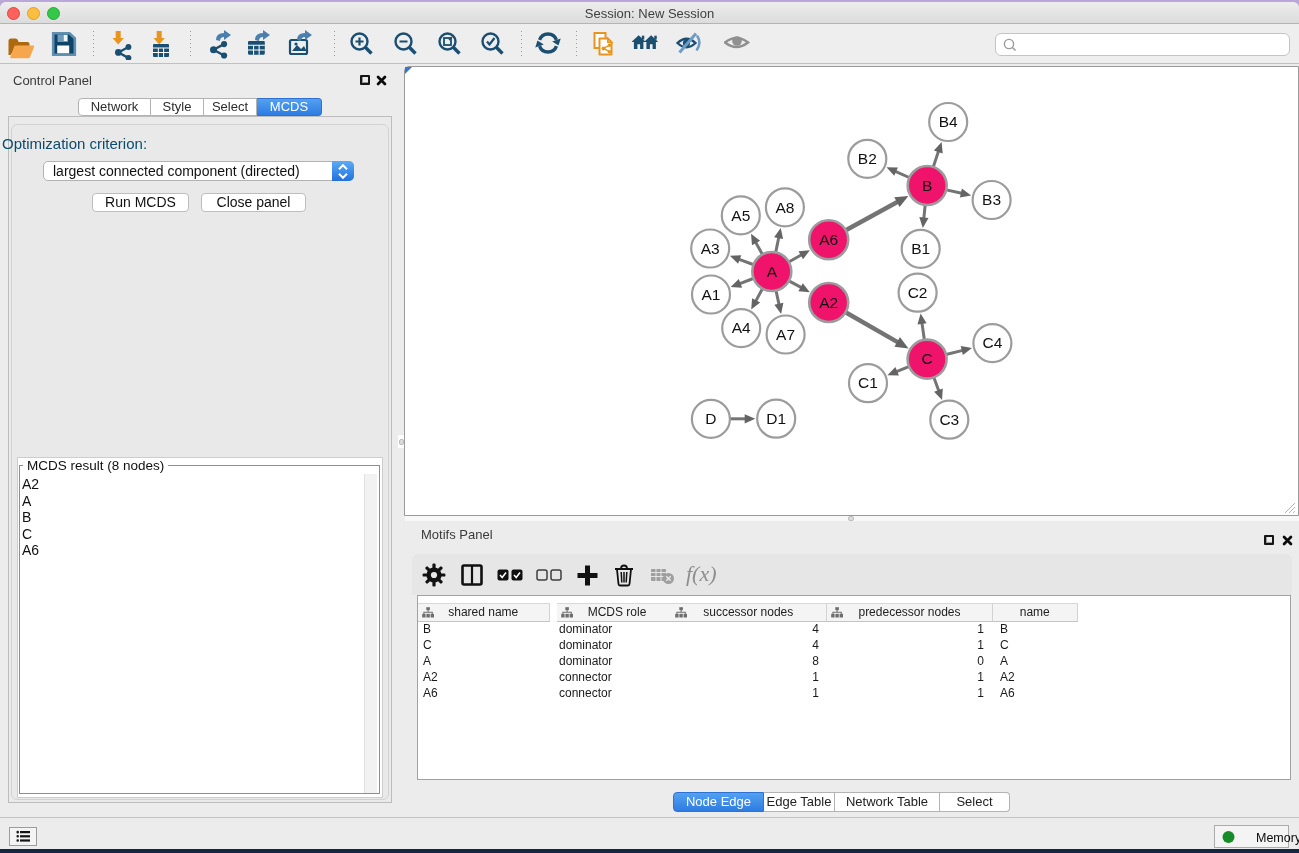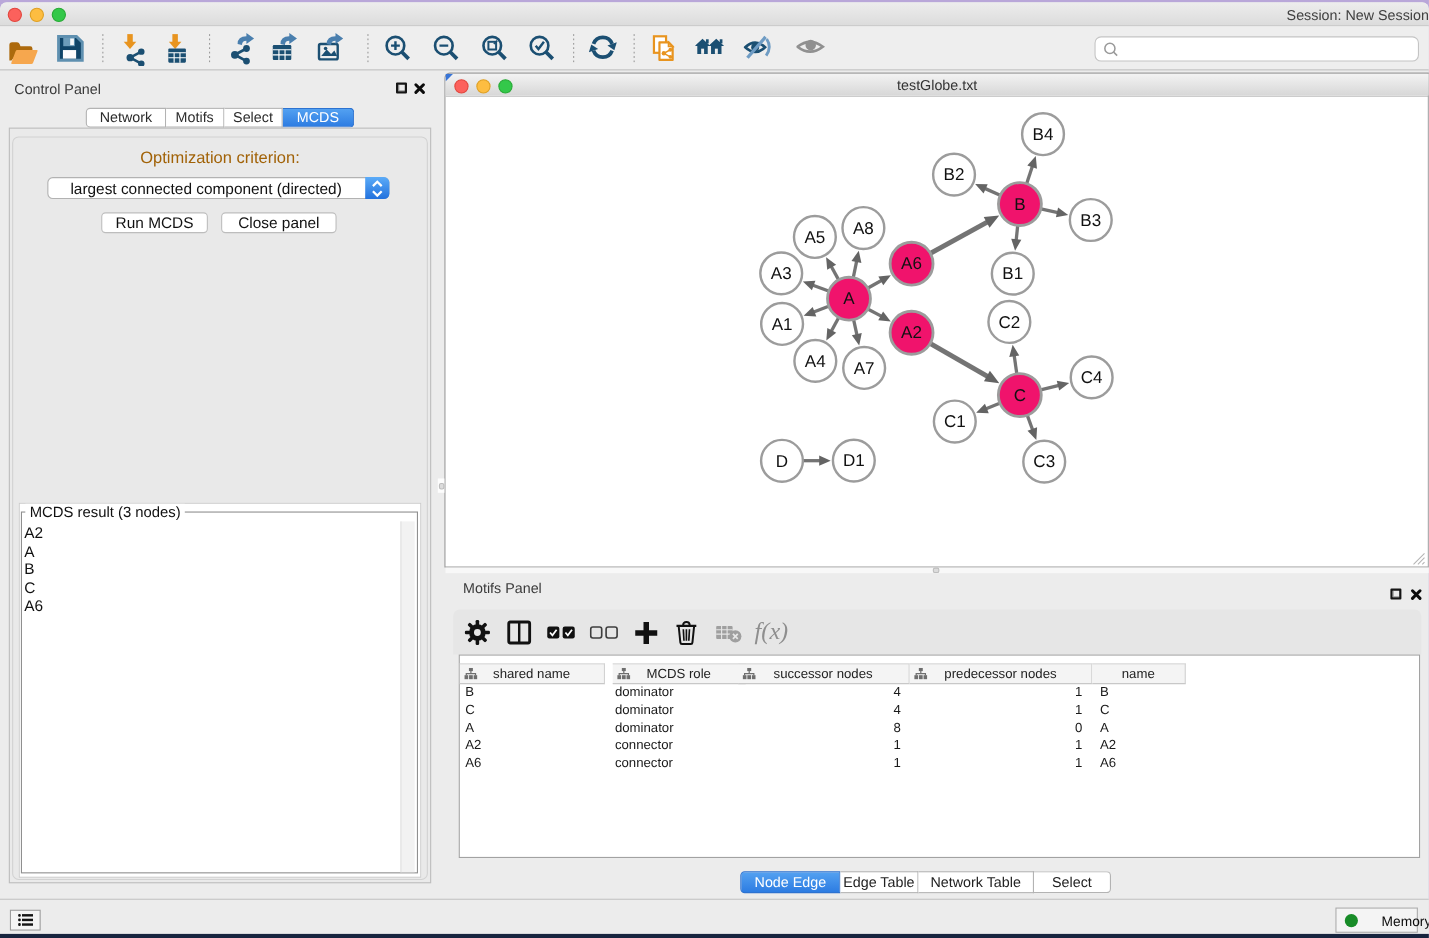--- a/index.html
+++ b/index.html
@@ -5,36 +5,36 @@
 * { margin:0; padding:0; box-sizing:border-box; }
 html,body { width:1299px; height:853px; overflow:hidden; }
 body { font-family:"Liberation Sans", sans-serif; background:#b9a7d9; position:relative; }
 .abs { position:absolute; }
 #win { position:absolute; left:0; top:2px; width:1299px; height:847px; background:#ececec; border-radius:6px 6px 0 0; overflow:hidden; }
 #titlebar { position:absolute; left:0; top:0; width:1299px; height:22px; background:linear-gradient(#ededed,#dcdcdc); border-bottom:1px solid #b4b4b4; border-radius:6px 6px 0 0; }
 .tl { position:absolute; top:5px; width:13px; height:13px; border-radius:50%; }
 #titlebar .t1 { left:7px;  background:#fc615c; border:1px solid #e2463d; }
 #titlebar .t2 { left:27px; background:#fdbd41; border:1px solid #dfa023; }
 #titlebar .t3 { left:47px; background:#34c84a; border:1px solid #27aa35; }
-#titletext { position:absolute; top:4px; left:0; width:1299px; text-align:right; font-size:13px; color:#404040; }
+#titletext { position:absolute; top:4px; left:0; width:1299px; text-align:center; font-size:13px; color:#404040; }
 #toolbar { position:absolute; left:0; top:22px; width:1299px; height:40px; background:#eeeeee; border-bottom:1px solid #c0c0c0; }
 .tsep { position:absolute; top:7px; height:26px; width:1px; background-image:linear-gradient(#9a9a9a 33%, rgba(0,0,0,0) 0%); background-size:1px 4px; }
 #searchbox { position:absolute; left:995px; top:9px; width:295px; height:23px; background:#fff; border:1px solid #c4c4c4; border-radius:6px; }
 
 #cp-title { position:absolute; left:13px; top:71px; font-size:13px; color:#3a3a3a; }
 .flbtn { position:absolute; width:10px; height:10px; border:2px solid #161616; border-radius:1px; box-shadow:1px -1px 0 #9a9a9a inset; }
 .tabs { position:absolute; display:flex; height:18px; }
 .tab { font-size:13px; color:#2c2c2c; background:#fff; border:1px solid #b3b3b3; border-left:none; line-height:16px; text-align:center; }
 .tab.first { border-left:1px solid #b3b3b3; border-radius:4px 0 0 4px; }
 .tab.last { border-radius:0 4px 4px 0; }
 .tab.sel { background:linear-gradient(#53a1f1,#2d7ce2); color:#fff; border-color:#2d72d0; }
 #cp-border { position:absolute; left:8px; top:114px; width:384px; height:687px; border:1px solid #bdbdbd; background:#eaeaea; }
 #cp-inner { position:absolute; left:11px; top:122px; width:378px; height:676px; border:1px solid #d2d2d2; background:#e9e9e9; border-radius:6px; }
-#optlabel { position:absolute; left:2px; top:133px; width:396px; text-align:center; font-size:15px; color:#a16207; }
-#combo { position:absolute; left:43px; top:159px; width:311px; height:20px; background:#fff; border:1px solid #b2b2b2; border-radius:5px; font-size:14px; color:#111; line-height:18px; padding-left:20px; }
+#optlabel { position:absolute; left:2px; top:133px; width:396px; font-size:15px; color:#0c4a6e; }
+#combo { position:absolute; left:43px; top:159px; width:311px; height:20px; background:#fff; border:1px solid #b2b2b2; border-radius:5px; font-size:14px; color:#111; line-height:18px; padding-left:9px; }
 #combo-step { position:absolute; right:-1px; top:-1px; width:22px; height:20px; border-radius:0 5px 5px 0; background:linear-gradient(#5babf8,#2271dd); }
 .btn { position:absolute; height:19px; background:#fff; border:1px solid #bdbdbd; border-radius:4px; font-size:14px; color:#111; text-align:center; line-height:17px; }
 #grpwhite { position:absolute; left:17px; top:455px; width:366px; height:341px; background:#fff; border:1px solid #cdcdcd; }
 #grpbox { position:absolute; left:19px; top:463px; width:361px; height:329px; border:1px solid #8f8f8f; }
 #grptitle { position:absolute; left:23px; top:456px; background:#fff; padding:0 4px; font-size:13.5px; color:#101010; }
 #mcdslist { position:absolute; left:22px; top:474px; font-size:14px; color:#101010; line-height:16.5px; }
 #grpscroll { position:absolute; left:364px; top:472px; width:13px; height:319px; background:#f2f2f2; border-left:1px solid #e0e0e0; }
 
 #netwin { position:absolute; left:404px; top:64px; width:895px; height:450px; background:#fff; border:1px solid #9a9a9a; border-radius:5px 0 0 0; }
 #nettitle { position:absolute; left:0; top:0; width:894px; height:21px; background:linear-gradient(#f3f3f3,#d7d7d7); border-bottom:1px solid #ababab; border-radius:5px 0 0 0; }
@@ -208,46 +208,40 @@
 
   <div id="cp-title">Control Panel</div>
   <div class="flbtn" style="left:360px; top:73px;"></div>
   <svg class="abs" style="left:376px; top:73px" width="11" height="11" viewBox="0 0 16 16">
       <path d="M3 3 L13 13 M13 3 L3 13" stroke="#0c0c0c" stroke-width="4" stroke-linecap="round"></path>
     </svg>
   <div id="cp-border"></div>
   <div id="cp-inner"></div>
   <div class="tabs" style="left:78px; top:96px;">
     <div class="tab first" style="width:73px">Network</div>
-    <div class="tab" style="width:53px">Motifs</div>
+    <div class="tab" style="width:53px">Style</div>
     <div class="tab" style="width:53px">Select</div>
     <div class="tab sel last" style="width:65px">MCDS</div>
   </div>
   <div id="optlabel">Optimization criterion:</div>
   <div id="combo">largest connected component (directed)
     <div id="combo-step"><svg width="22" height="21" viewBox="0 0 22 21">
           <path d="M7 8.2 L11 4.2 L15 8.2" fill="none" stroke="#fff" stroke-width="2"></path>
           <path d="M7 12.8 L11 16.8 L15 12.8" fill="none" stroke="#fff" stroke-width="2"></path>
         </svg></div>
   </div>
   <div class="btn" style="left:92px; top:191px; width:97px;">Run MCDS</div>
   <div class="btn" style="left:201px; top:191px; width:105px;">Close panel</div>
   <div id="grpwhite"></div>
   <div id="grpbox"></div>
-  <div id="grptitle">MCDS result (3 nodes)</div>
+  <div id="grptitle">MCDS result (8 nodes)</div>
   <div id="mcdslist">A2<br>A<br>B<br>C<br>A6</div>
   <div id="grpscroll"></div>
 
   <div id="netwin">
-    <div id="nettitle">
-      <div class="tl t1"></div>
-        <div class="tl t2"></div>
-        <div class="tl t3"></div>
-      <div id="nettitletext">testGlobe.txt</div>
-    </div>
     <svg class="abs" style="left:0;top:0" width="7" height="7" viewBox="0 0 7 7">
         <path d="M0 0 L7 0 L0 7 Z" fill="#3875d7"></path>
       </svg>
     <svg class="abs" style="left:0; top:21px" width="893" height="427" viewBox="0 0 893 427">
     <line x1="357.9" y1="167.3" x2="350.1" y2="153.2" stroke="#747474" stroke-width="3"></line>
     <polygon points="346.0,145.8 355.1,152.7 347.0,157.2" fill="#646464"></polygon>
     <line x1="370.5" y1="165.4" x2="374.0" y2="148.2" stroke="#747474" stroke-width="3"></line>
     <polygon points="375.7,139.9 378.1,151.1 369.1,149.2" fill="#646464"></polygon>
     <line x1="349.5" y1="177.0" x2="332.8" y2="170.8" stroke="#747474" stroke-width="3"></line>
     <polygon points="324.9,167.8 336.3,167.2 333.1,175.8" fill="#646464"></polygon>

